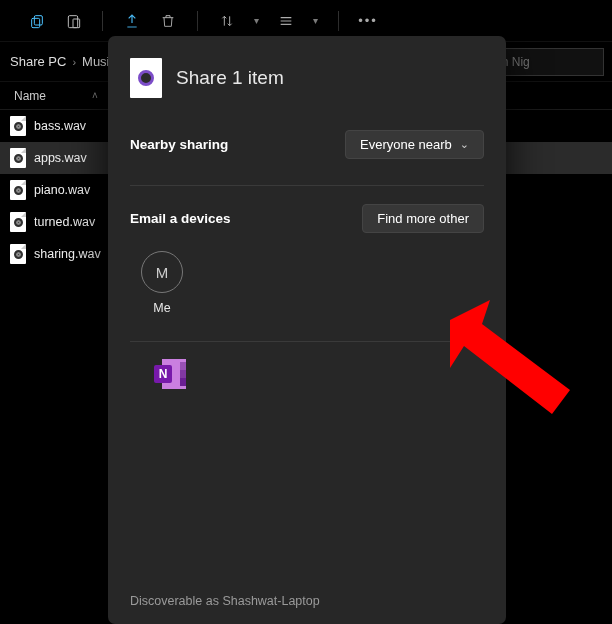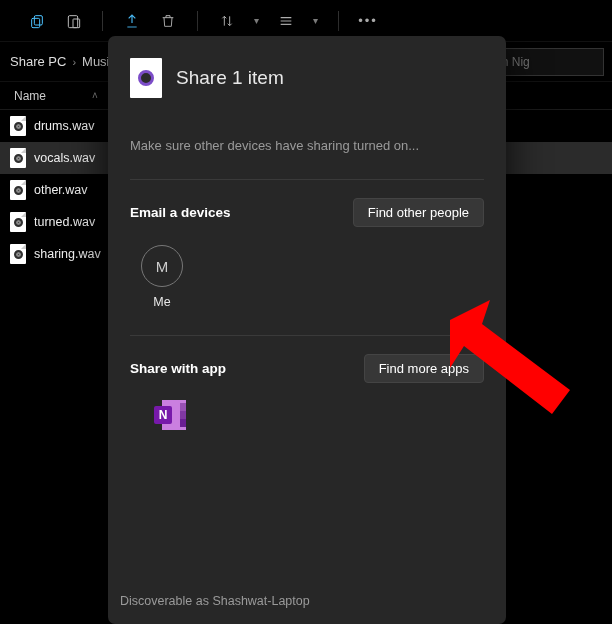--- a/index.html
+++ b/index.html
@@ -158,21 +158,21 @@
     border:1.5px solid #777; margin:0 auto 8px;
     display:flex;align-items:center;justify-content:center;
     color:#ccc; font-size:15px;
   }
 
   .app-row { margin-top:18px; display:flex; gap:28px; }
   .app { width:80px; text-align:center; font-size:12px; }
   .app-icon { width:36px; height:28px; margin:0 auto 8px; display:flex;align-items:center;justify-content:center; }
 
   .share-footer {
-    padding: 14px 12px 16px;
+    padding: 14px 22px 16px;
     font-size:12.5px; color:#9a9a9a;
   }
 
   
   .arrow {
     position:absolute;
     left: 420px; top: 280px;
     pointer-events:none;
   }
 </style>
@@ -238,33 +238,33 @@
 <div class="list-header">
   <span>Name</span>
   <span class="sort">˄</span>
 </div>
 
 <div class="files" id="file-list">
     <div class="file-row">
       <span class="file-icon">
         <span class="disc"></span>
       </span>
-      <span>drums.wav</span>
+      <span>bass.wav</span>
     </div>
     <div class="file-row selected">
       <span class="file-icon">
         <span class="disc"></span>
       </span>
-      <span>vocals.wav</span>
+      <span>apps.wav</span>
     </div>
     <div class="file-row">
       <span class="file-icon">
         <span class="disc"></span>
       </span>
-      <span>other.wav</span>
+      <span>piano.wav</span>
     </div>
     <div class="file-row">
       <span class="file-icon">
         <span class="disc"></span>
       </span>
       <span>turned.wav</span>
     </div>
     <div class="file-row">
       <span class="file-icon">
         <span class="disc"></span>
@@ -274,43 +274,43 @@
   </div>
 
 <div class="share">
   <div class="share-header">
     <div class="share-thumb">
         <div class="disc"></div>
       </div>
     <div class="share-title">Share 1 item</div>
   </div>
   <div class="share-body">
-    <div class="hint">Make sure other devices have sharing turned on...</div>
+    <div class="section-row">
+      <span class="section-label">Nearby sharing</span>
+      <div class="pill-btn">
+        <span>Everyone nearb</span>
+        <span class="chev">⌄</span>
+      </div>
+    </div>
     <div class="divider"></div>
 
     <div class="section-row">
       <span class="section-label">Email a devices</span>
       <div class="pill-btn">
-        <span>Find other people</span>
+        <span>Find more other</span>
       </div>
     </div>
     <div class="contact-row">
       <div class="contact">
         <div class="avatar">M</div>
         <div>Me</div>
       </div>
     </div>
     <div class="divider"></div>
 
-    <div class="section-row">
-      <span class="section-label">Share with app</span>
-      <div class="pill-btn">
-        <span>Find more apps</span>
-      </div>
-    </div>
     <div class="app-row">
       <div class="app">
         <div class="app-icon">
           <svg width="32" height="30" viewBox="0 0 32 30">
               <rect x="8" width="24" height="30" fill="#ca7fe0"></rect>
               <rect x="26" y="3" width="6" height="8" fill="#9951b5"></rect>
               <rect x="26" y="11" width="6" height="8" fill="#8138a3"></rect>
               <rect x="26" y="19" width="6" height="8" fill="#6a1e93"></rect>
               <rect x="0" y="6" width="18" height="18" rx="2" fill="#7719aa"></rect>
               <text x="9" y="19" text-anchor="middle" fill="#fff" font-size="12" font-family="Arial" font-weight="bold">N</text>

